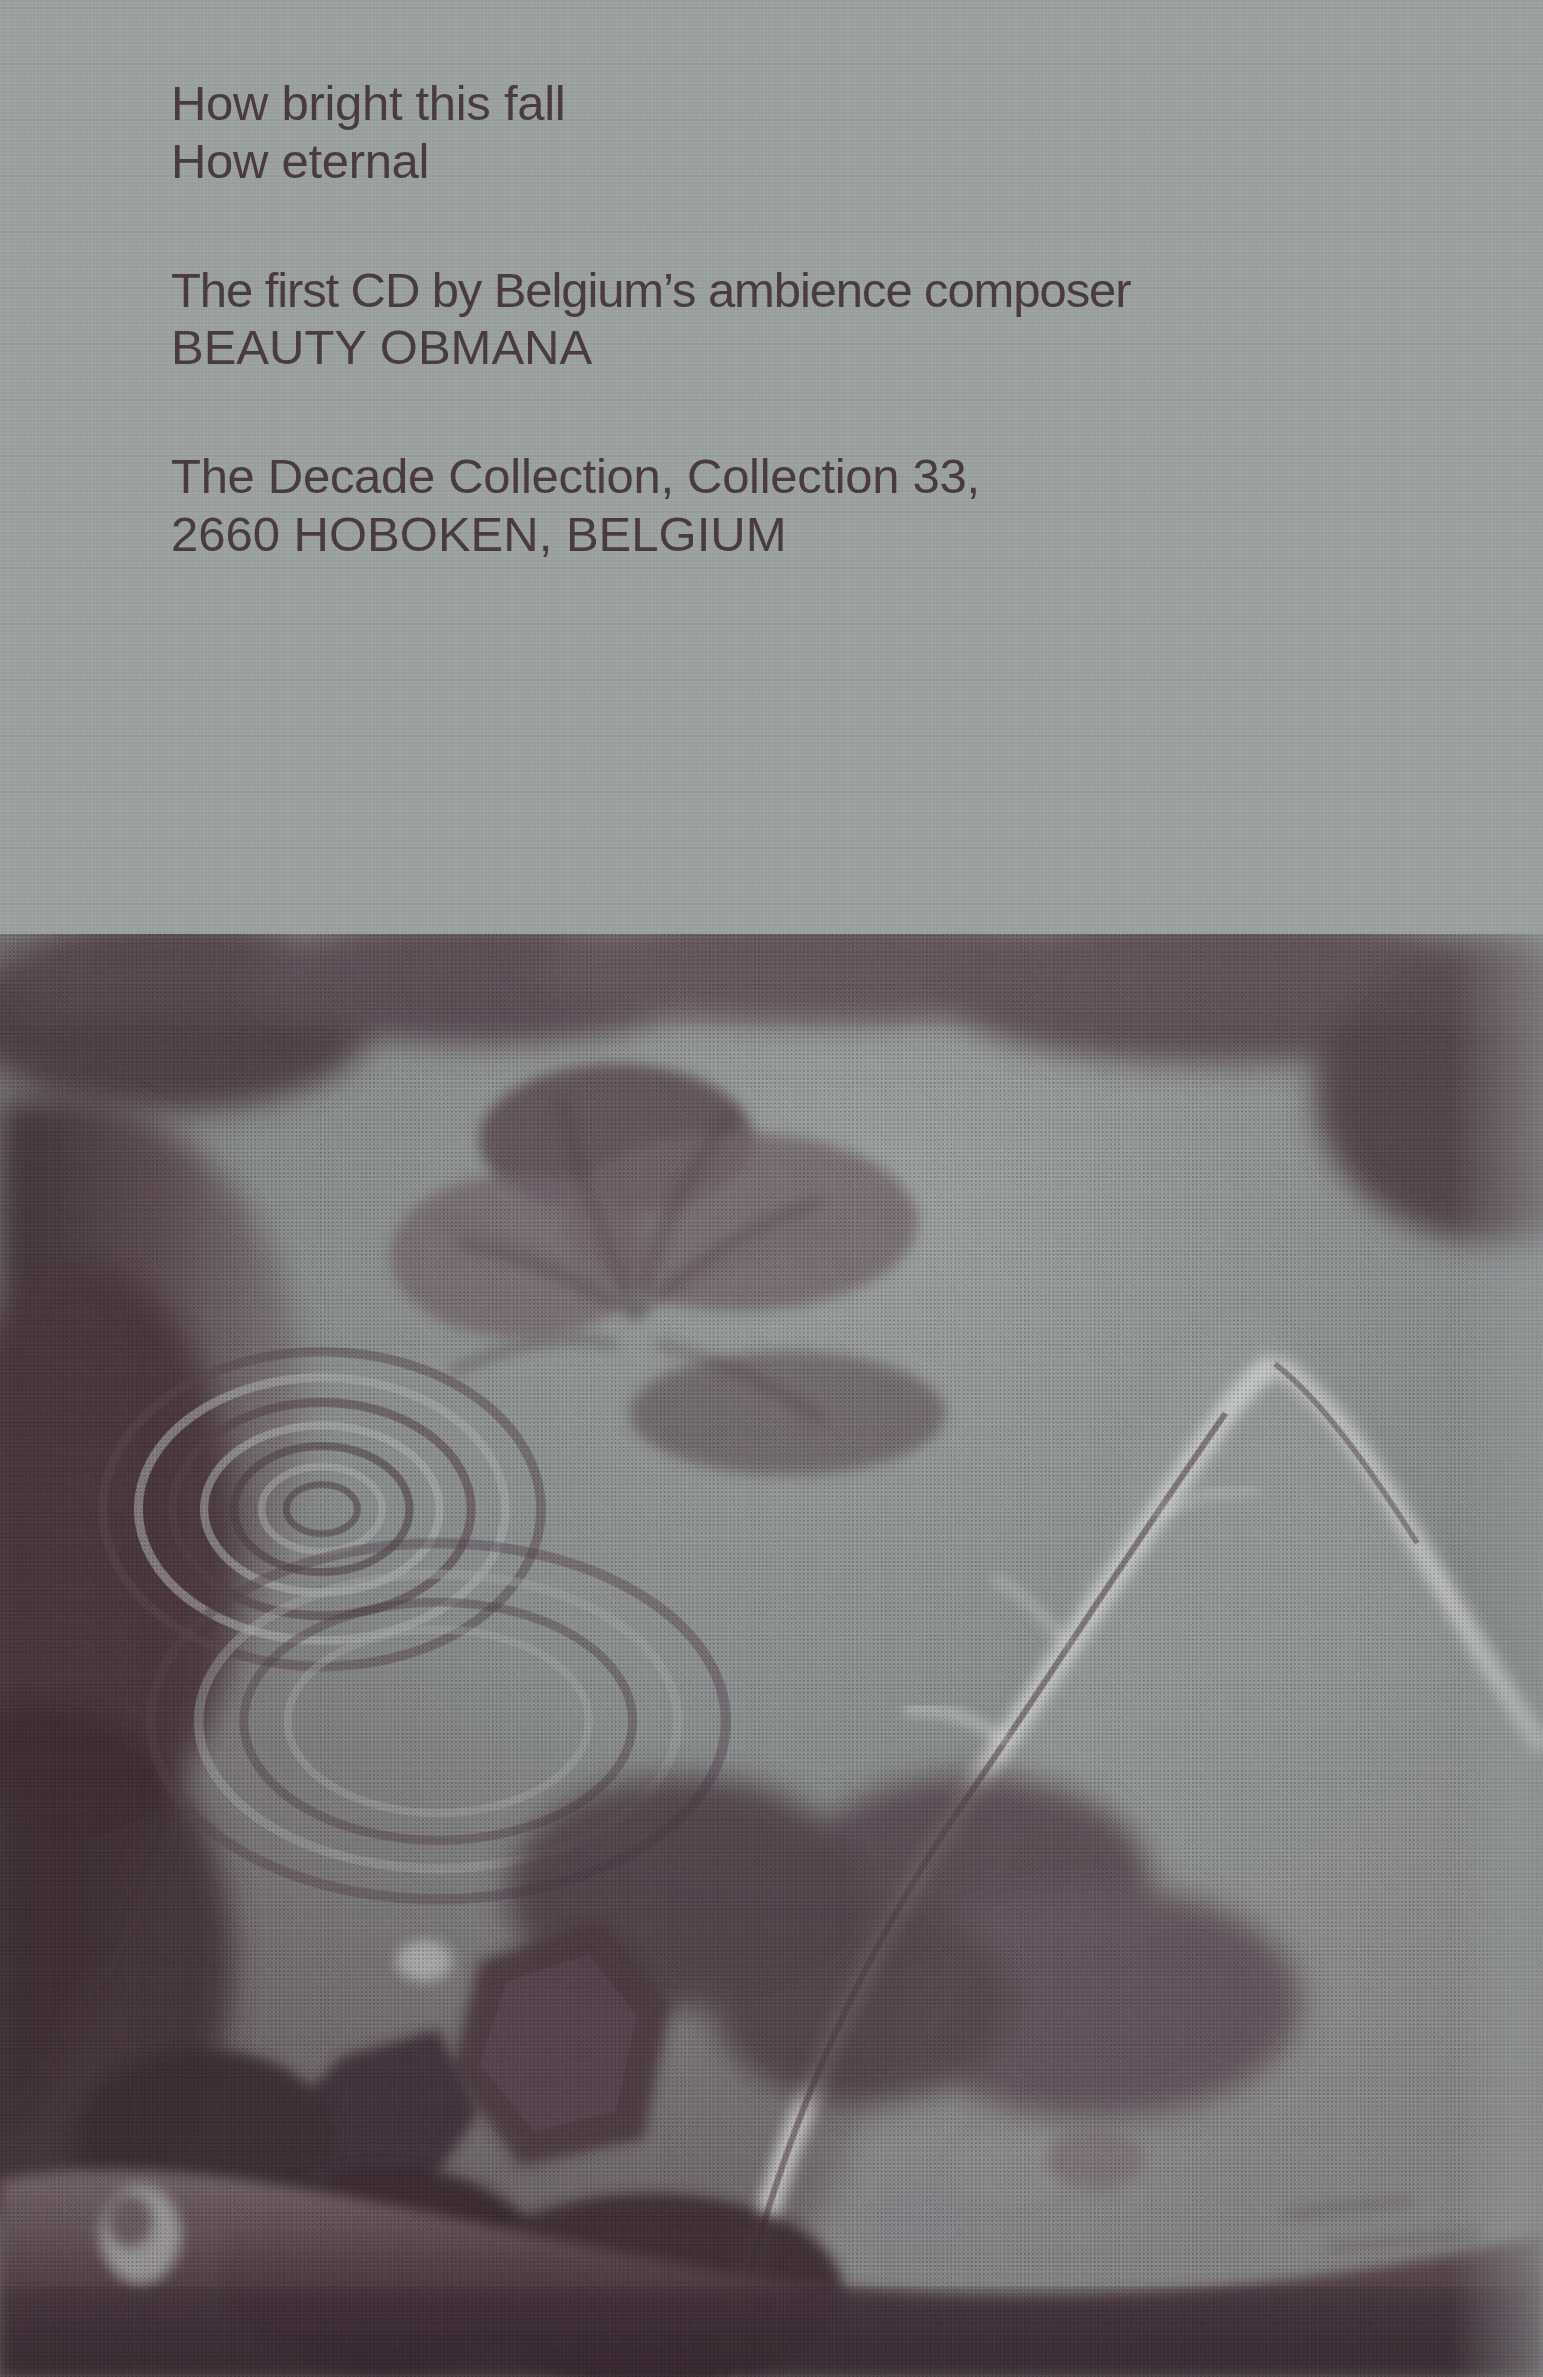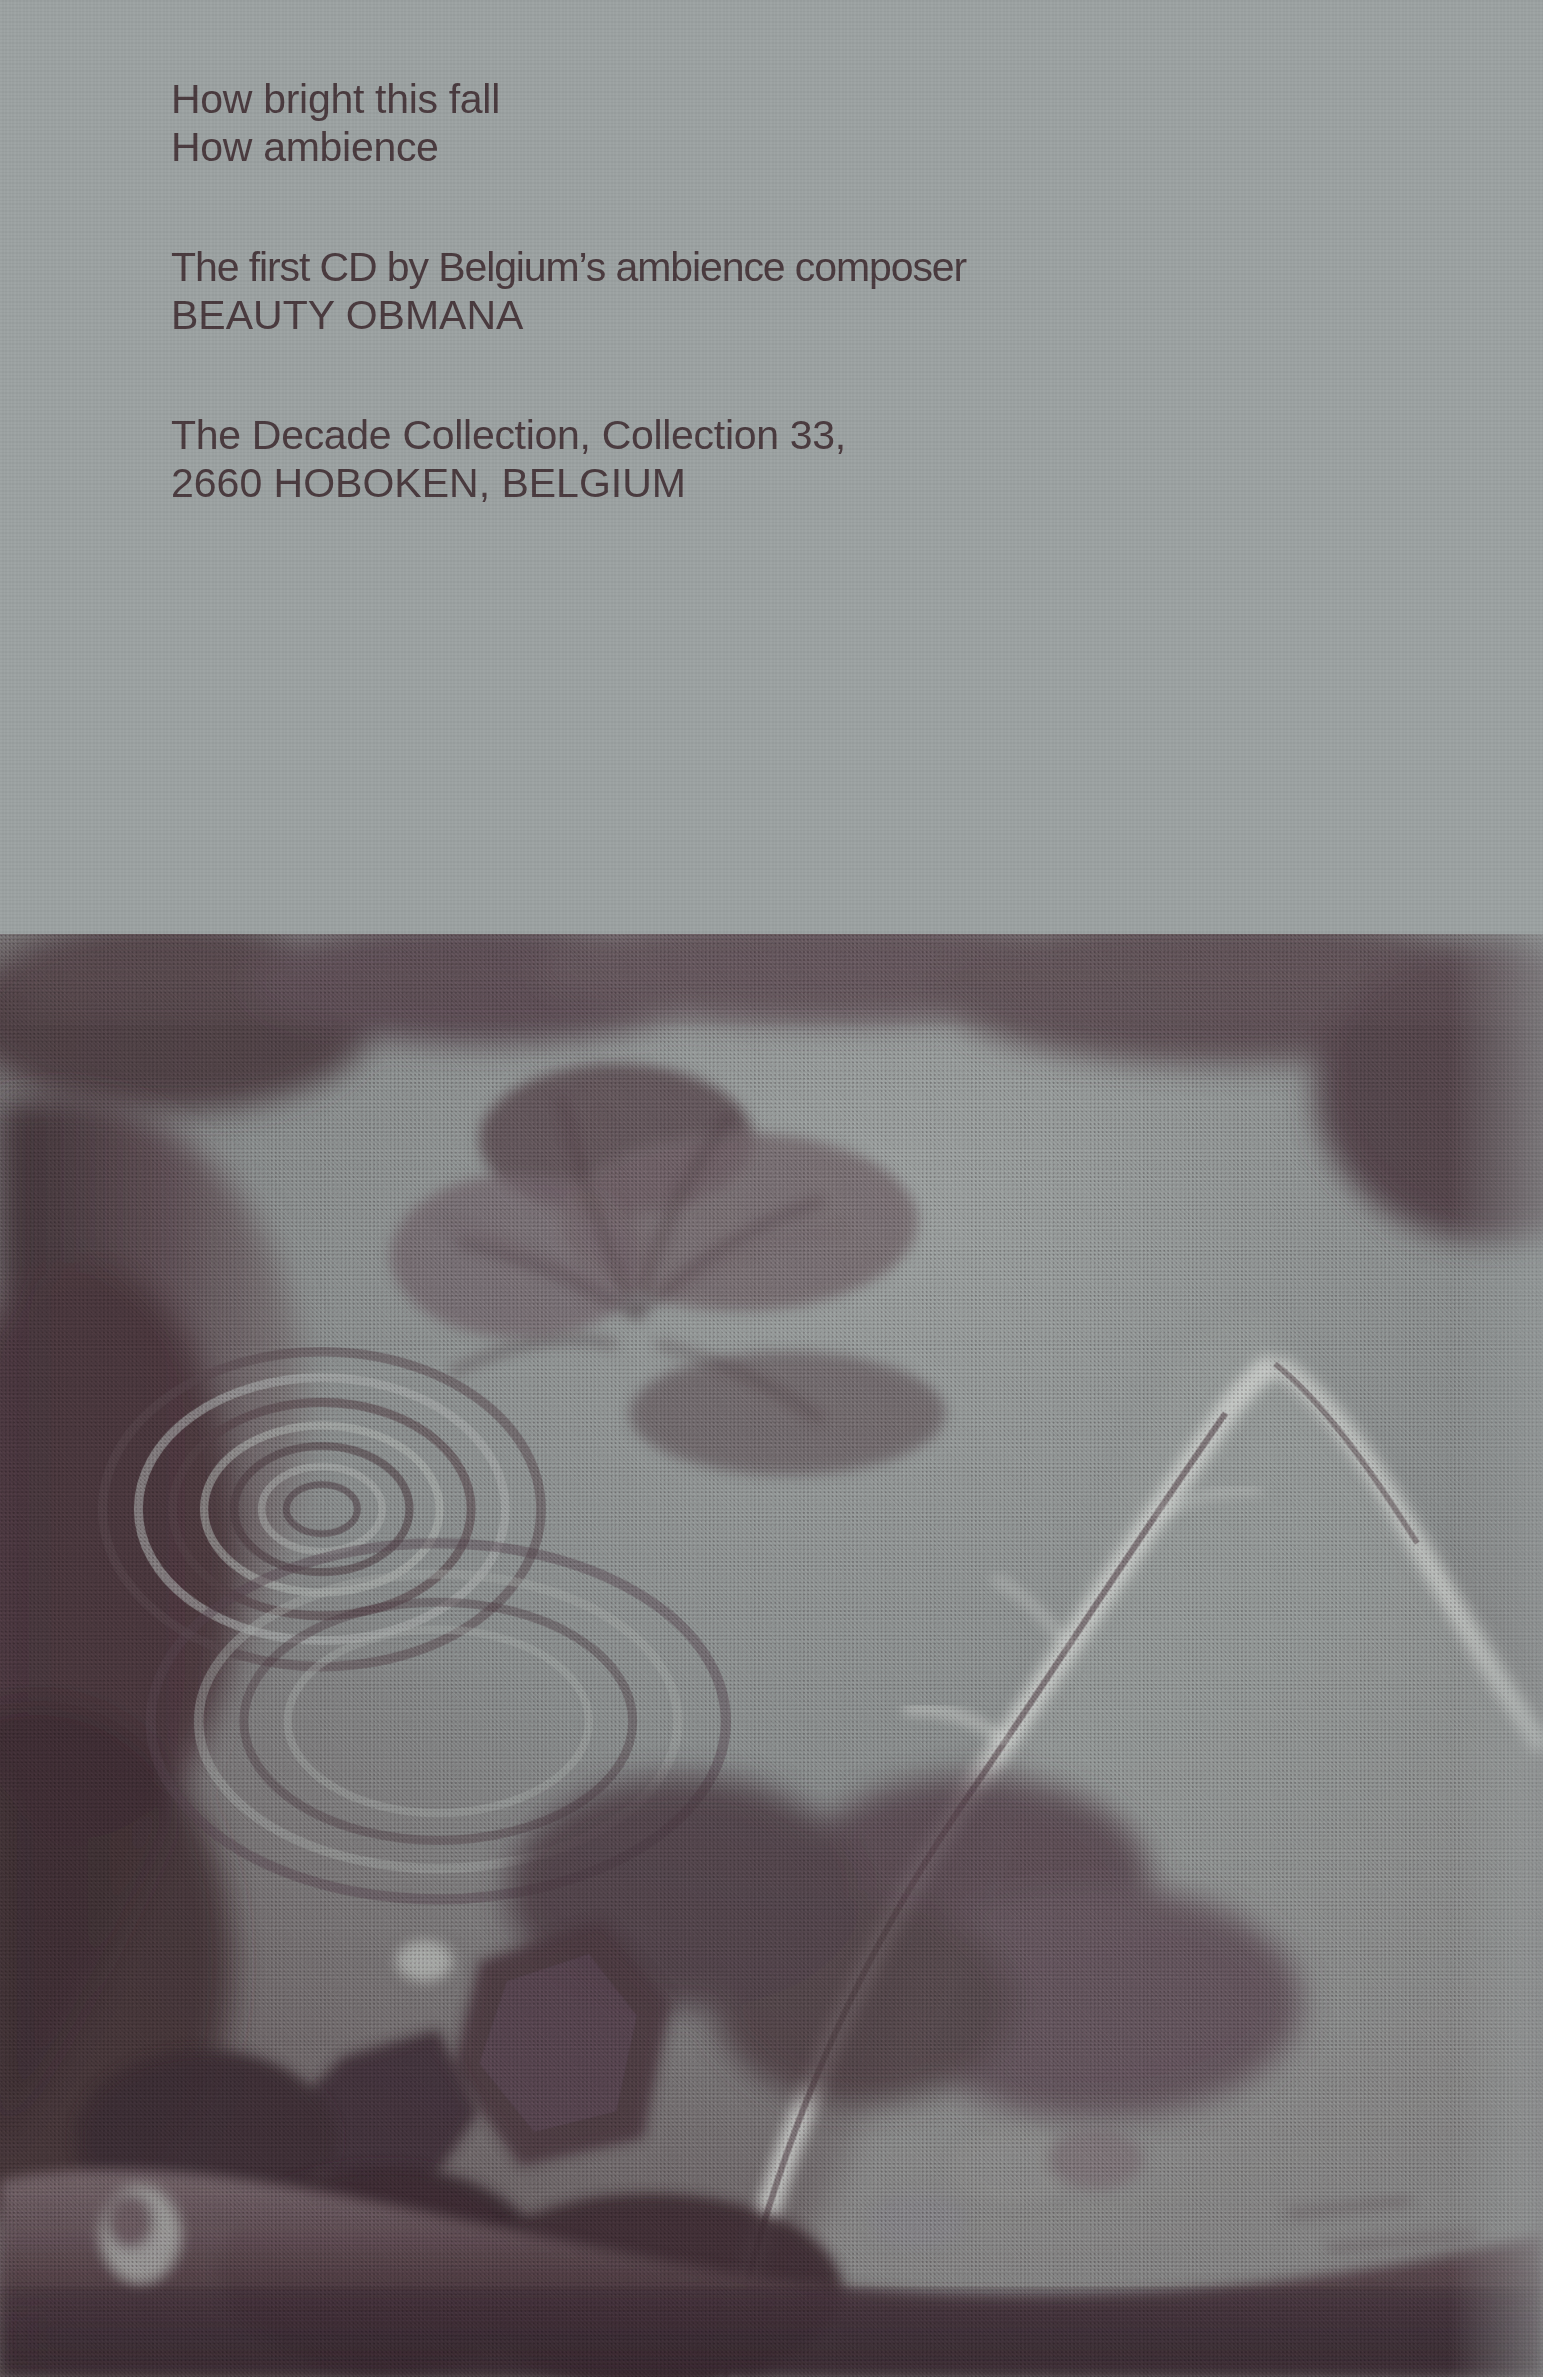--- a/index.html
+++ b/index.html
@@ -43,21 +43,21 @@
     width: 1164px;
     color: #4a3a3f;
   }
   .para {
     margin: 0 0 71px 0;
   }
   .para:last-child { margin-bottom: 0; }
 
   .line {
     display: block;
-    font-size: 41px;
+    font-size: 49px;
     line-height: 1.18;
     letter-spacing: -0.3px;
     color: #493a3e;
     white-space: nowrap;
     font-weight: 400;
   }
   .line.caps {
     letter-spacing: 0px;
   }
   .line.tight {
@@ -108,21 +108,21 @@
 </style>
 </head>
 <body>
 
 <div class="flyer">
 
   <div class="text-block">
 
     <div class="para">
       <span class="line">How bright this fall</span>
-      <span class="line">How ambience</span>
+      <span class="line">How eternal</span>
     </div>
 
     <div class="para">
       <span class="line tight">The first CD by Belgium’s ambience composer</span>
       <span class="line caps">BEAUTY OBMANA</span>
     </div>
 
     <div class="para">
       <span class="line">The Decade Collection, Collection 33,</span>
       <span class="line caps">2660 HOBOKEN, BELGIUM</span>

